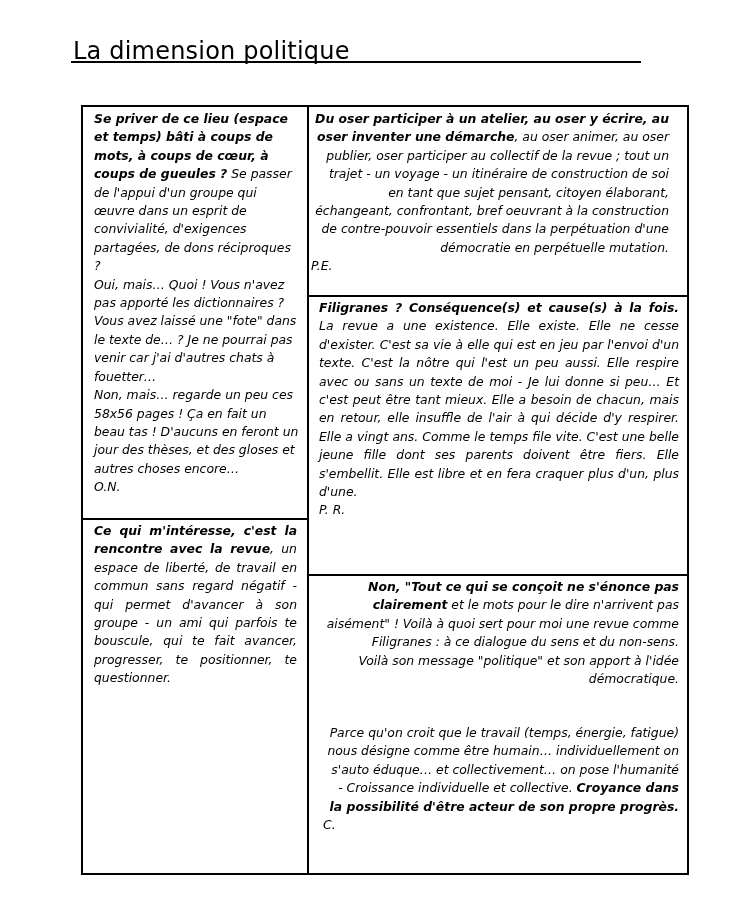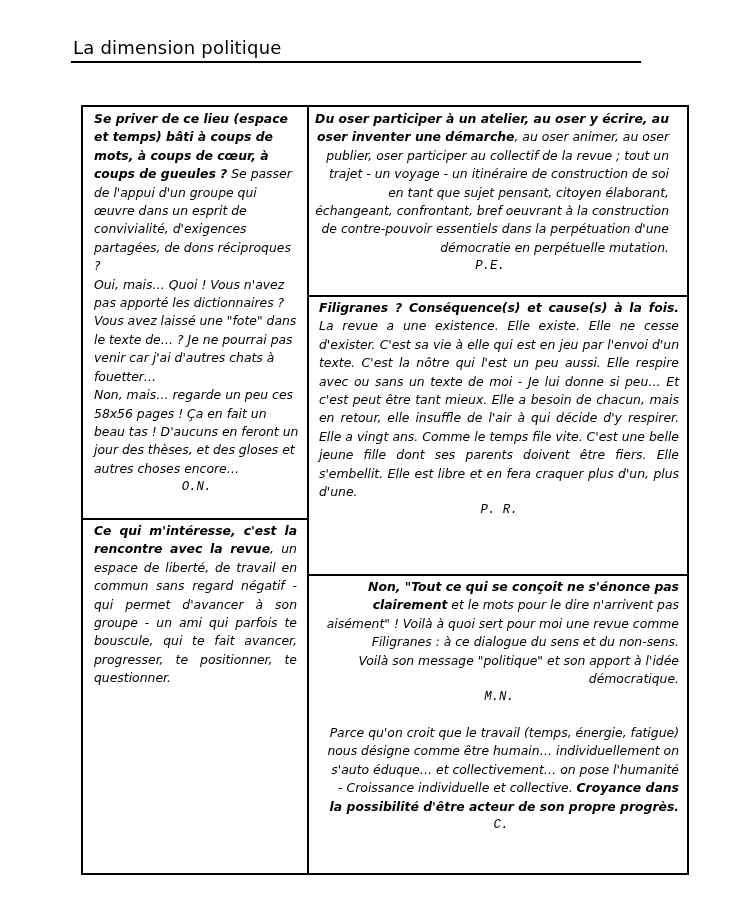--- a/index.html
+++ b/index.html
@@ -1,26 +1,26 @@
 <!DOCTYPE html>
 <html><head>
 <meta charset="utf-8">
 <style>
   html, body { margin:0; padding:0; background:#ffffff; }
   body { width:743px; height:901px; position:relative; overflow:hidden;
          font-family:"DejaVu Sans", sans-serif; color:#000; }
-  .title { position:absolute; left:73px; top:37px; font-size:18px; letter-spacing:0.2px; }
+  .title { position:absolute; left:73px; top:37px; font-size:24px; letter-spacing:0.2px; }
   .rule { position:absolute; left:71px; top:61px; width:570px; height:2px; background:#000; }
   .table { position:absolute; left:81px; top:105px; width:608px; height:770px;
            border:2px solid #000; box-sizing:border-box; }
   .vdiv { position:absolute; left:224px; top:0; width:2px; height:100%; background:#000; }
   .hdiv { position:absolute; height:2px; background:#000; }
   .cell { position:absolute; font-style:italic; font-size:12.4px; line-height:18.4px; box-sizing:border-box; }
   .cell b { font-weight:bold; }
-  .sig { display:block; text-align:center;font-family:Liberation Mono, monospace; }
+  .sig { display:block; text-align:left; }
   .just { text-align:justify; }
   .right { text-align:right; }
 </style>
 </head>
 <body>
 
 <div class="title">La dimension politique</div>
 <div class="rule"></div>
 
 <div class="table">
@@ -46,20 +46,19 @@
   </div>
 
   <div class="cell just" style="left:236px;top:192px;width:360px;">
     <b>Filigranes ? Conséquence(s) et cause(s) à la fois.</b><span> La revue a une existence. Elle existe. Elle ne cesse d'exister. C'est sa vie à elle qui est en jeu par l'envoi d'un texte. C'est la nôtre qui l'est un peu aussi. Elle respire avec ou sans un texte de moi - Je lui donne si peu… Et c'est peut être tant mieux. Elle a besoin de chacun, mais en retour, elle insuffle de l'air à qui décide d'y respirer. Elle a vingt ans. Comme le temps file vite. C'est une belle jeune fille dont ses parents doivent être fiers. Elle s'embellit. Elle est libre et en fera craquer plus d'un, plus d'une.</span>
     <span class="sig">P. R.</span>
   </div>
 
   <div class="cell right" style="left:236px;top:471px;width:360px;">
     <b>Non, "Tout ce qui se conçoit ne s'énonce pas clairement</b><span> et le mots pour le dire n'arrivent pas aisément" ! Voilà à quoi sert pour moi une revue comme Filigranes : à ce dialogue du sens et du non-sens.</span><br>
     <span>Voilà son message "politique" et son apport à l'idée démocratique.</span>
-    <span class="sig">M.N.</span>
   </div>
 
   <div class="cell right" style="left:240px;top:617px;width:356px;">
     <span>Parce qu'on croit que le travail (temps, énergie, fatigue) nous désigne comme être humain… individuellement on s'auto éduque… et collectivement… on pose l'humanité - Croissance individuelle et collective. </span><b>Croyance dans la possibilité d'être acteur de son propre progrès.</b>
     <span class="sig">C.</span>
   </div>
 </div>
 
 </body></html>

